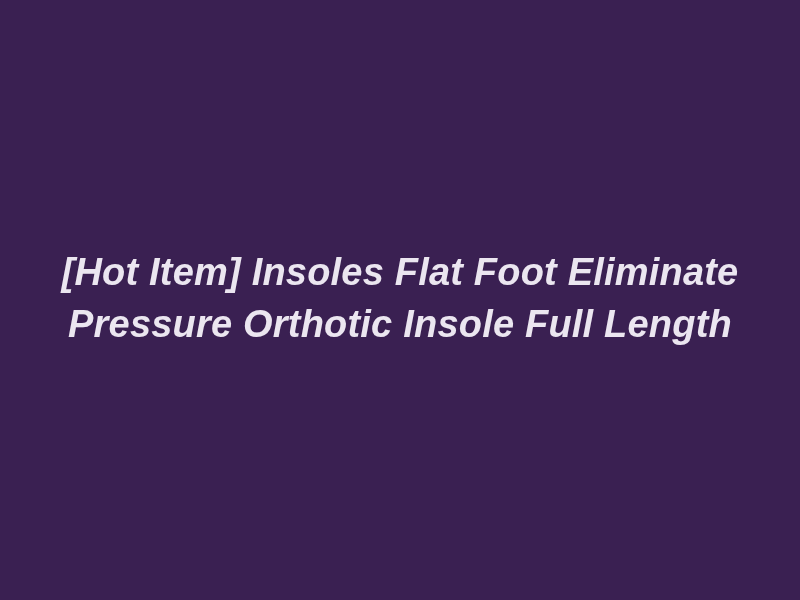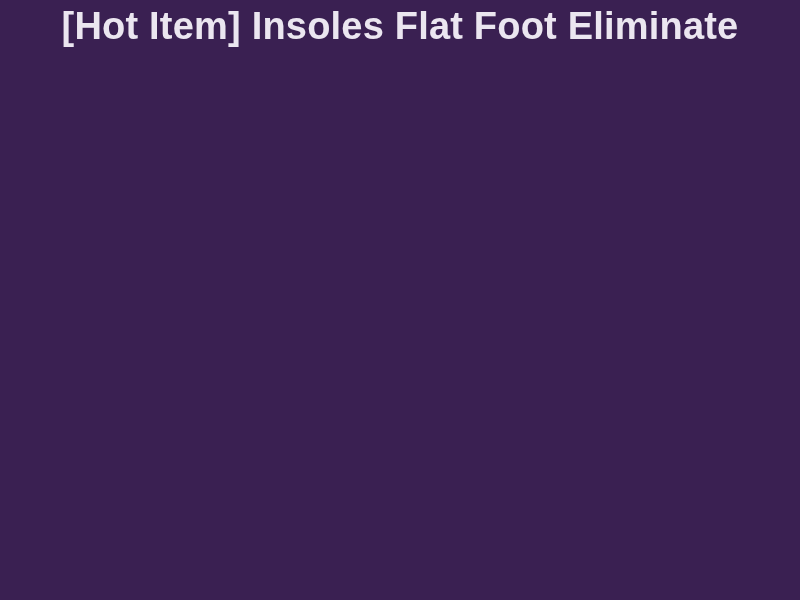--- a/index.html
+++ b/index.html
@@ -13,21 +13,23 @@
     overflow: hidden;
     font-family: "Liberation Sans", "DejaVu Sans", sans-serif;
   }
   #card {
     position: relative;
     width: 800px;
     height: 600px;
     box-sizing: border-box;
     background: #3a2052;
     display: flex;
+    align-items: center;
     justify-content: center;
+    font-style: italic;
   }
   #title-block {
     width: 700px;
     text-align: center;
     padding-bottom: 4px;
   }
   #product-title {
     margin: 0;
     font-family: "Liberation Sans", "DejaVu Sans", sans-serif;
     font-size: 38px;
@@ -44,16 +46,17 @@
   }
 </style>
 </head>
 <body>
 
 <div id="card" style="background: rgb(58, 32, 82);">
 
   <div id="title-block">
     <h1 id="product-title" style="color: rgb(235, 230, 240);">
       <span class="line">[Hot Item] Insoles Flat Foot Eliminate</span>
+      <span class="line">Pressure Orthotic Insole Full Length</span>
     </h1>
   </div>
 
 </div>
 
 </body></html>

